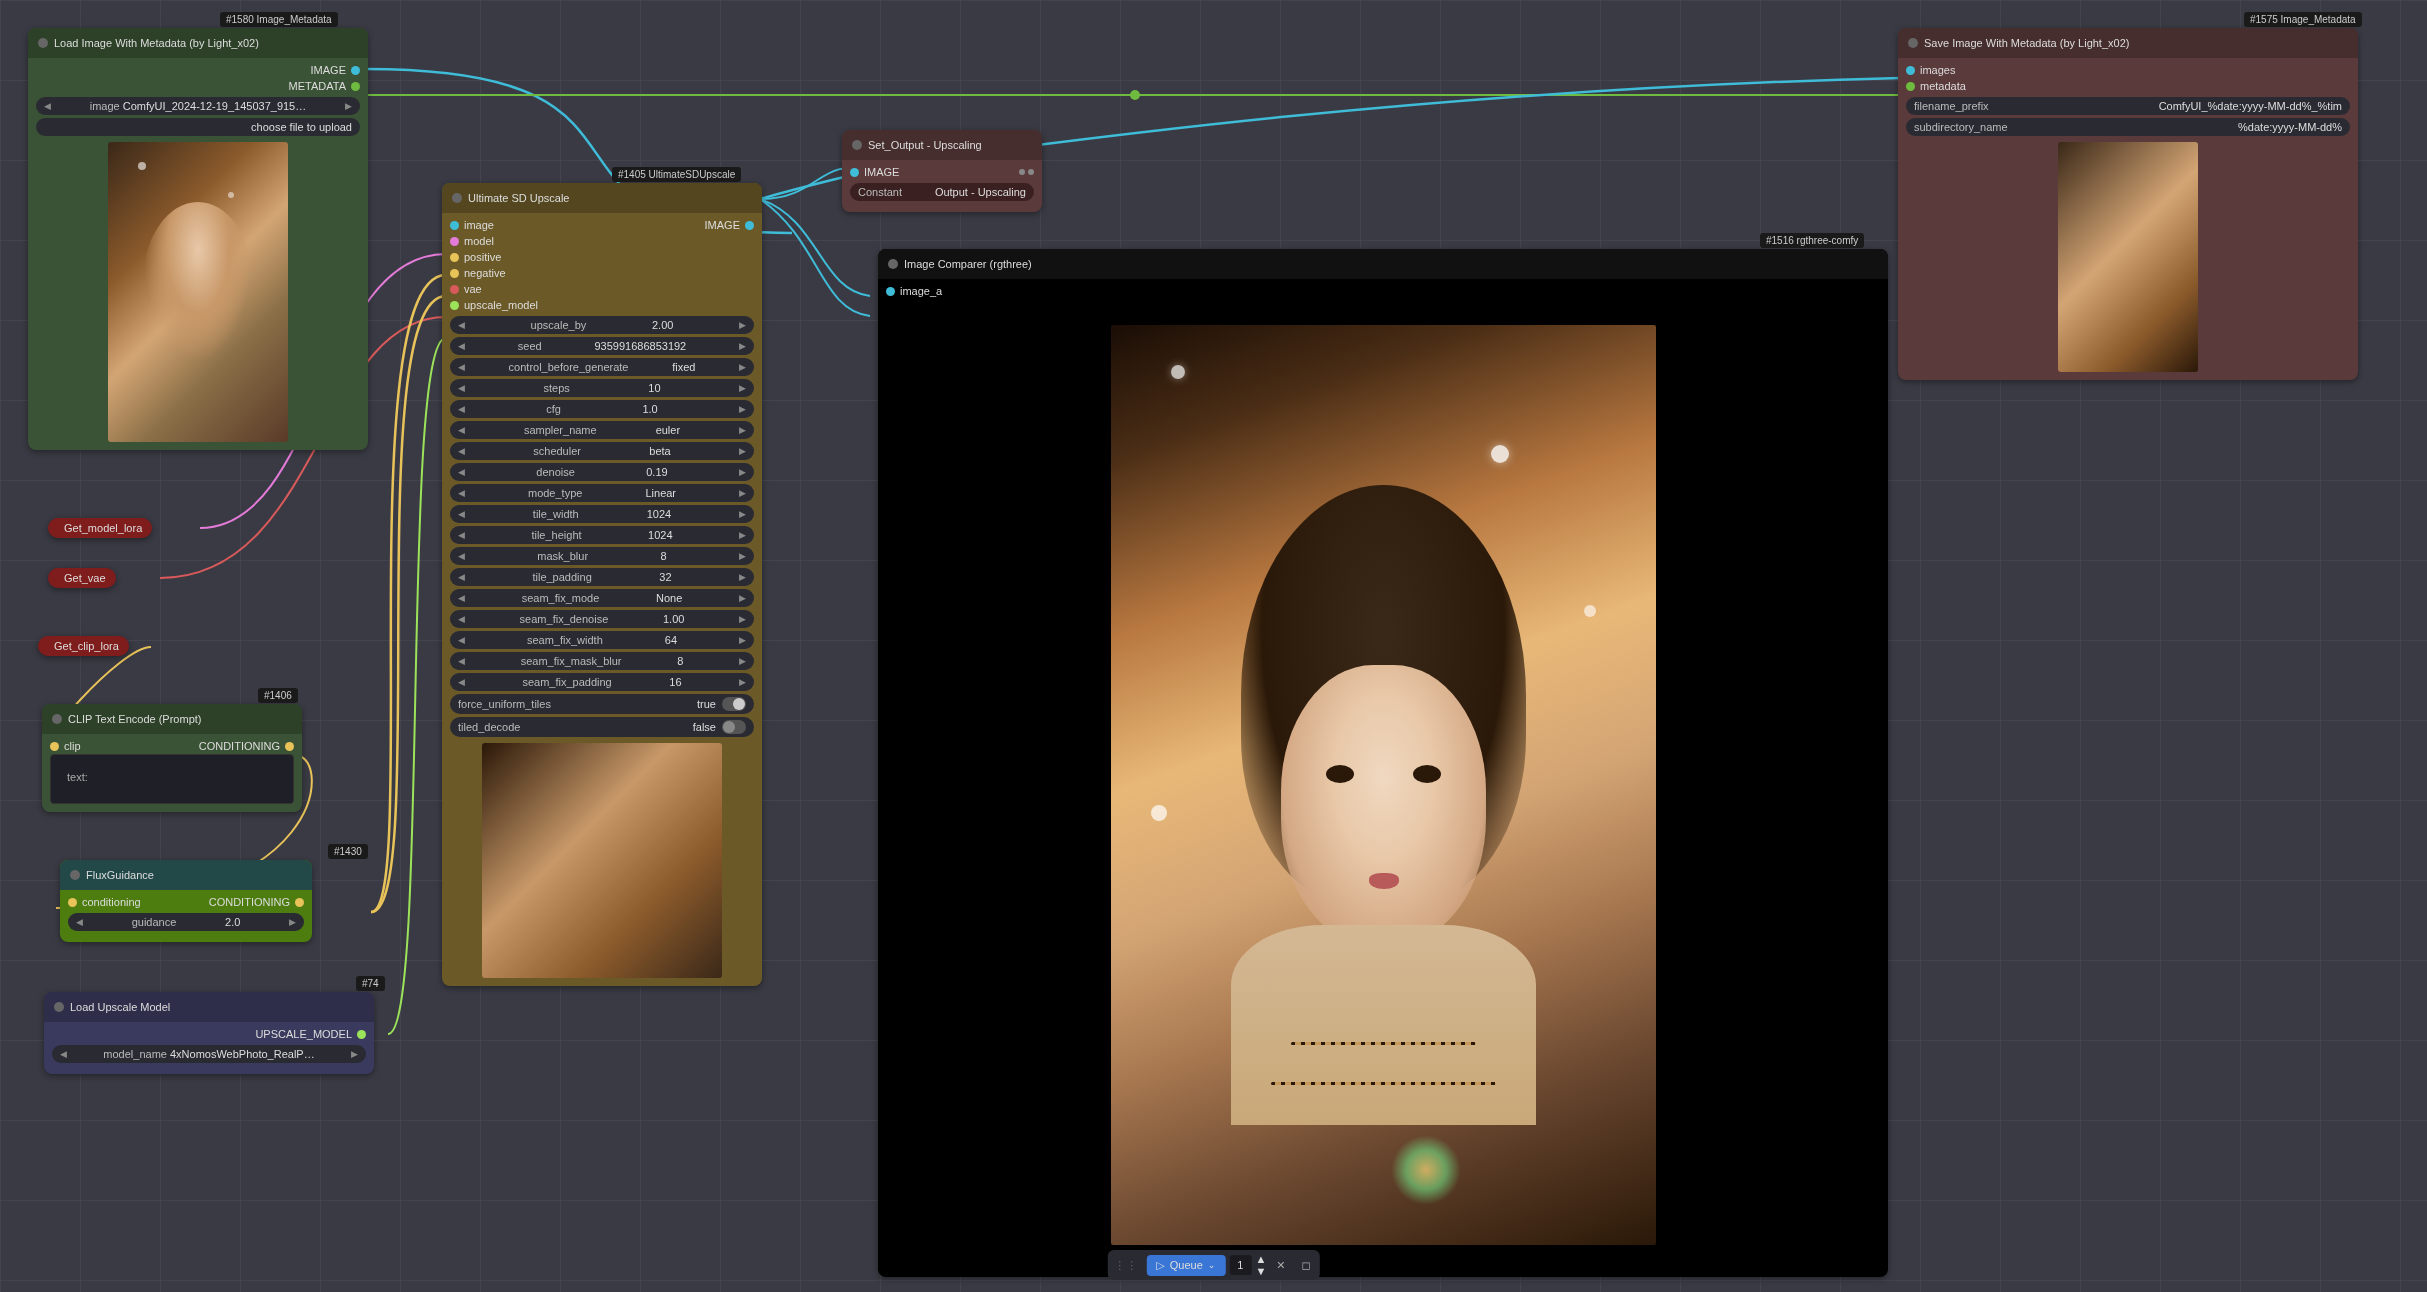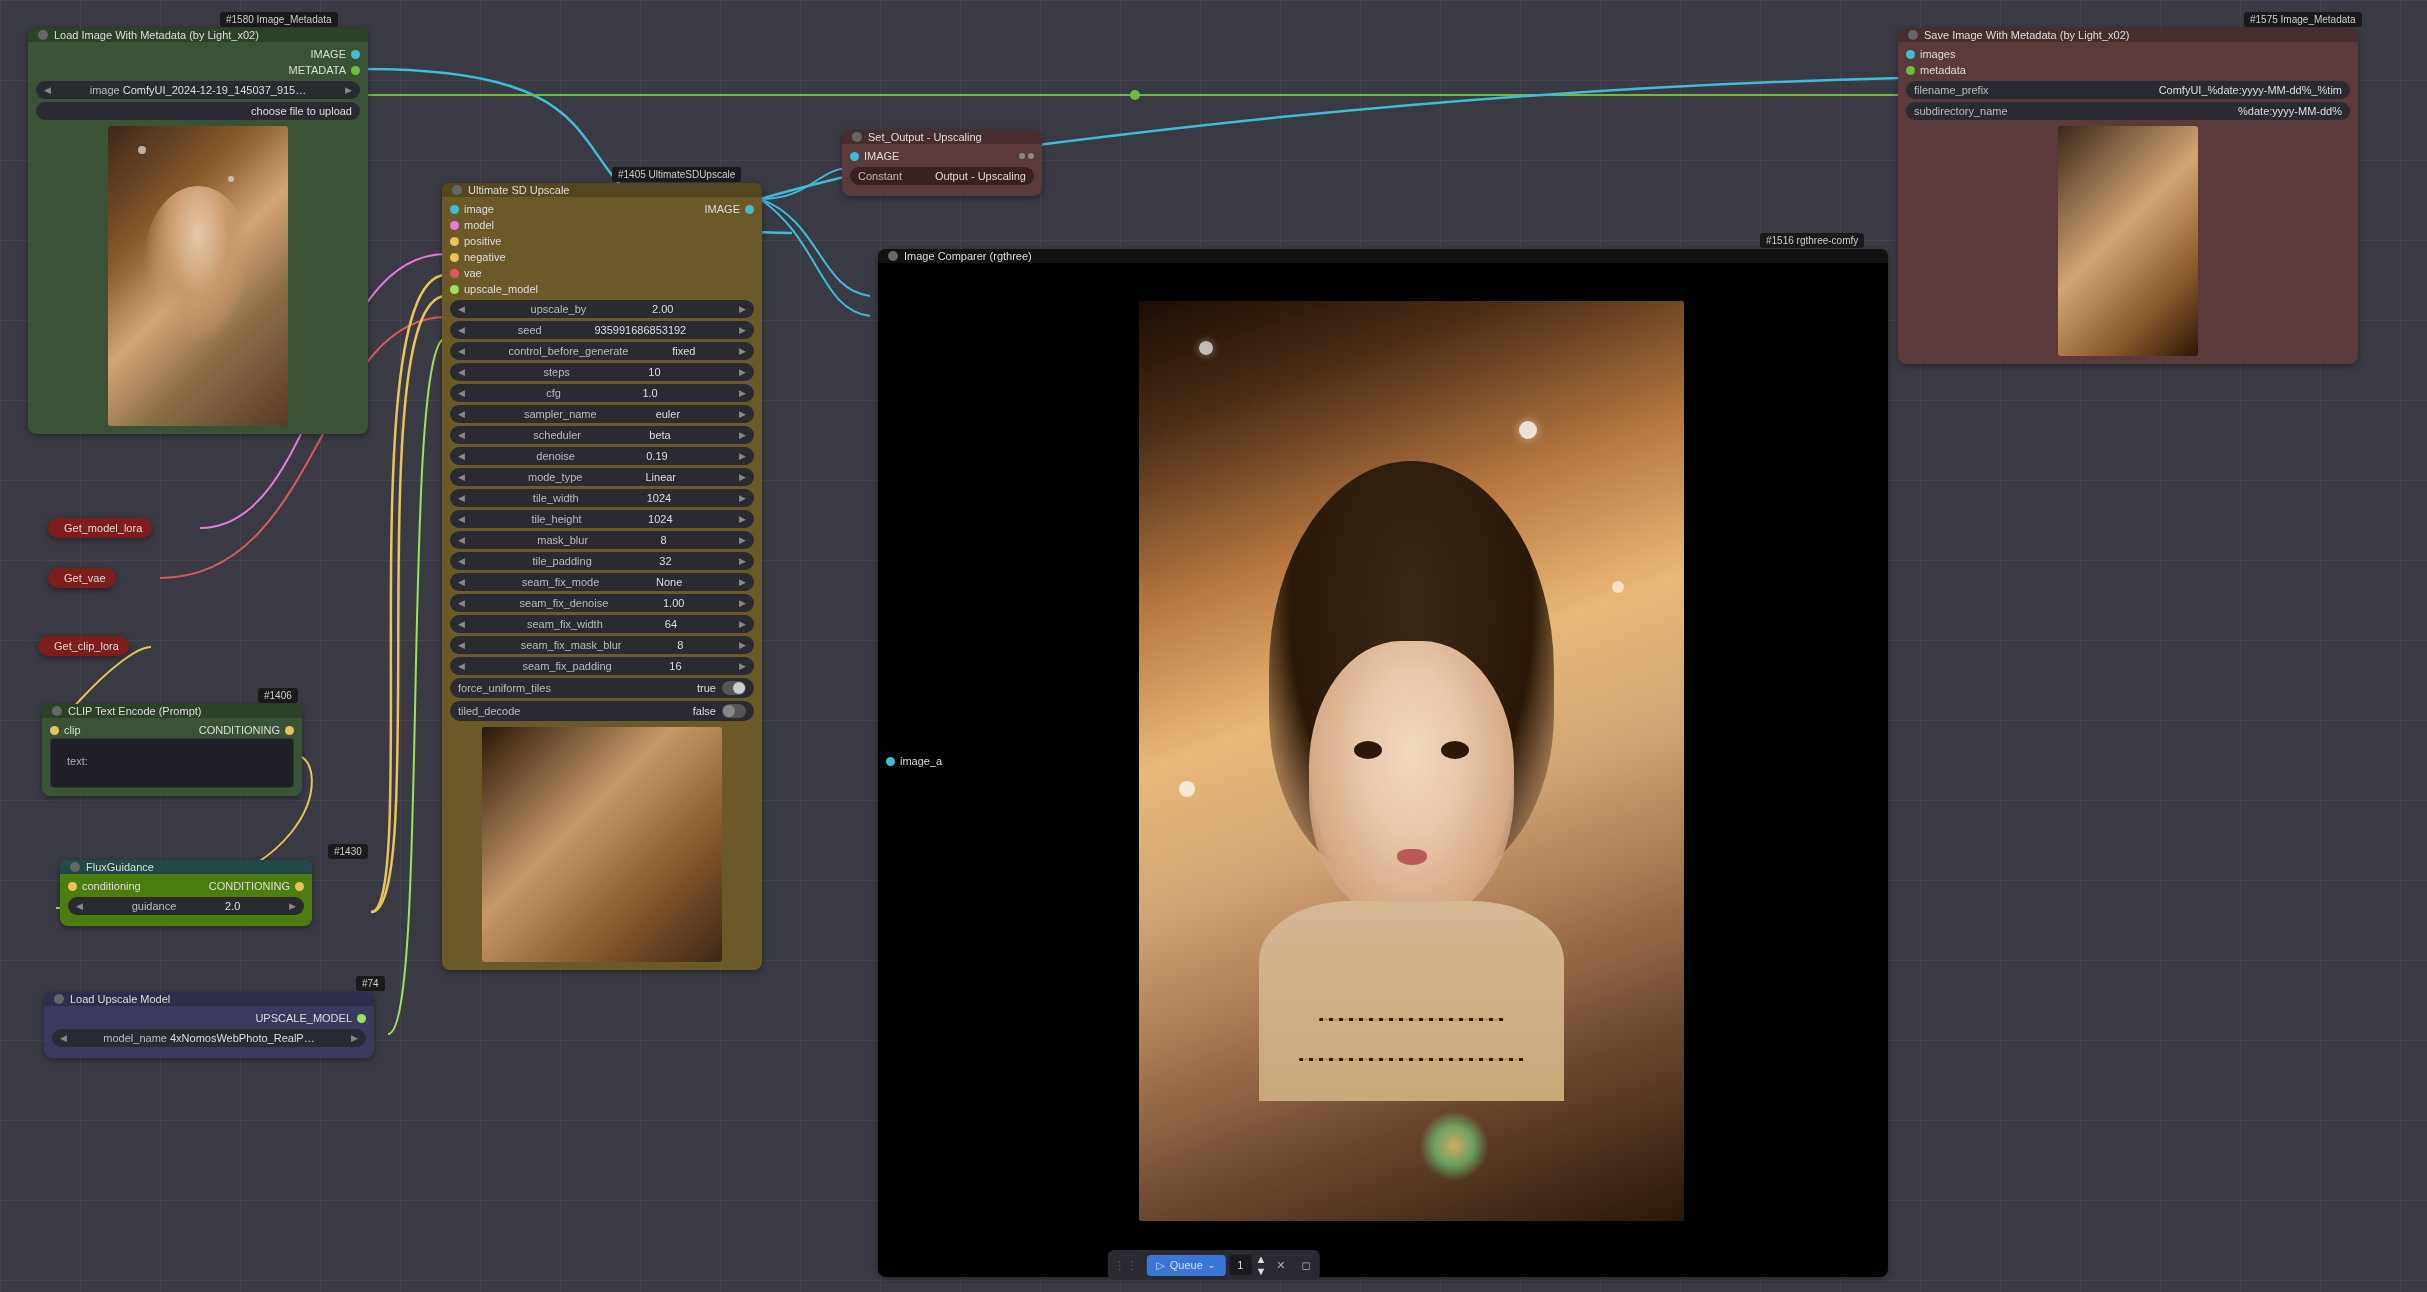--- a/index.html
+++ b/index.html
@@ -1,20 +1,20 @@
 <!DOCTYPE html>
 <html><head>
 <meta charset="utf-8">
 <style>
 *{margin:0;padding:0;box-sizing:border-box;font-family:Arial,sans-serif;font-size:11px;color:#ddd;user-select:none}
 body{background:#3a3a44;width:2427px;height:1292px;position:relative;overflow:hidden}
 .grid-bg{position:absolute;inset:0;background-image:linear-gradient(#44444e 1px,transparent 1px),linear-gradient(90deg,#44444e 1px,transparent 1px);background-size:80px 80px}
 svg.wires{position:absolute;inset:0;pointer-events:none;z-index:1}
 .node{position:absolute;border-radius:8px;z-index:2;box-shadow:0 2px 6px rgba(0,0,0,0.4)}
-.node-title{display:flex;align-items:center;gap:6px;padding:1px 10px;border-radius:8px 8px 0 0;font-size:12px}
+.node-title{display:flex;align-items:center;gap:6px;padding:9px 10px;border-radius:8px 8px 0 0;font-size:12px}
 .node-title .dot{width:10px;height:10px;border-radius:50%;background:#666}
 .node-body{padding:4px 8px 8px}
 .port{display:flex;align-items:center;gap:5px;padding:2px 0;font-size:11px}
 .port.out{justify-content:flex-end}
 .p-dot{width:9px;height:9px;border-radius:50%;flex-shrink:0}
 .c-cyan{background:#3fbcd8}.c-green{background:#6fbb3f}.c-pink{background:#e37bd8}.c-yellow{background:#e8c35a}.c-red{background:#d85a5a}.c-lime{background:#9be35a}
 .widget{display:flex;align-items:center;justify-content:space-between;background:#2a2a33;border-radius:10px;padding:3px 8px;margin:3px 0;font-size:11px}
 .widget .arr{color:#888;font-size:9px}
 .widget .lbl{color:#bbb}
 .widget .val{color:#ddd}
@@ -352,21 +352,21 @@
     <div class="widget" style="background:#3a2020"><span class="lbl">Constant</span>&nbsp;<span class="val">Output - Upscaling</span></div>
   </div>
 </div>
 
 <div class="badge" style="left:1760px;top:233px">#1516 rgthree-comfy</div>
 <div class="node" style="left:878px;top:249px;width:1010px;height:1028px;background:#000">
   <div class="node-title" style="background:#111">
       <span class="dot"></span>
       <span>Image Comparer (rgthree)</span>
     </div>
-  <div class="node-body" style="height:calc(100% - 28px);display:flex;flex-direction:row">
+  <div class="node-body" style="height:calc(100% - 28px);display:flex;flex-direction:column">
     <div class="port">
         <span class="p-dot c-cyan"></span>
         <span>image_a</span>
       </div>
     <div style="flex:1;display:flex;align-items:center;justify-content:center">
       <div style="width:545px;height:920px;background:linear-gradient(160deg,#1a0d05 0%,#4a2d15 12%,#b87840 28%,#e8b878 42%,#d4a574 55%,#a87850 68%,#6b4830 82%,#2a1808 100%);border-radius:2px;position:relative;overflow:hidden">
         <div style="position:absolute;top:40px;left:60px;width:14px;height:14px;background:rgba(255,255,255,0.7);border-radius:50%;box-shadow:0 0 8px rgba(255,255,255,0.4)"></div>
         <div style="position:absolute;top:120px;left:380px;width:18px;height:18px;background:rgba(255,255,255,0.8);border-radius:50%;box-shadow:0 0 10px rgba(255,255,255,0.5)"></div>
         <div style="position:absolute;top:280px;right:60px;width:12px;height:12px;background:rgba(255,255,255,0.6);border-radius:50%"></div>
         <div style="position:absolute;top:480px;left:40px;width:16px;height:16px;background:rgba(255,255,255,0.7);border-radius:50%"></div>

